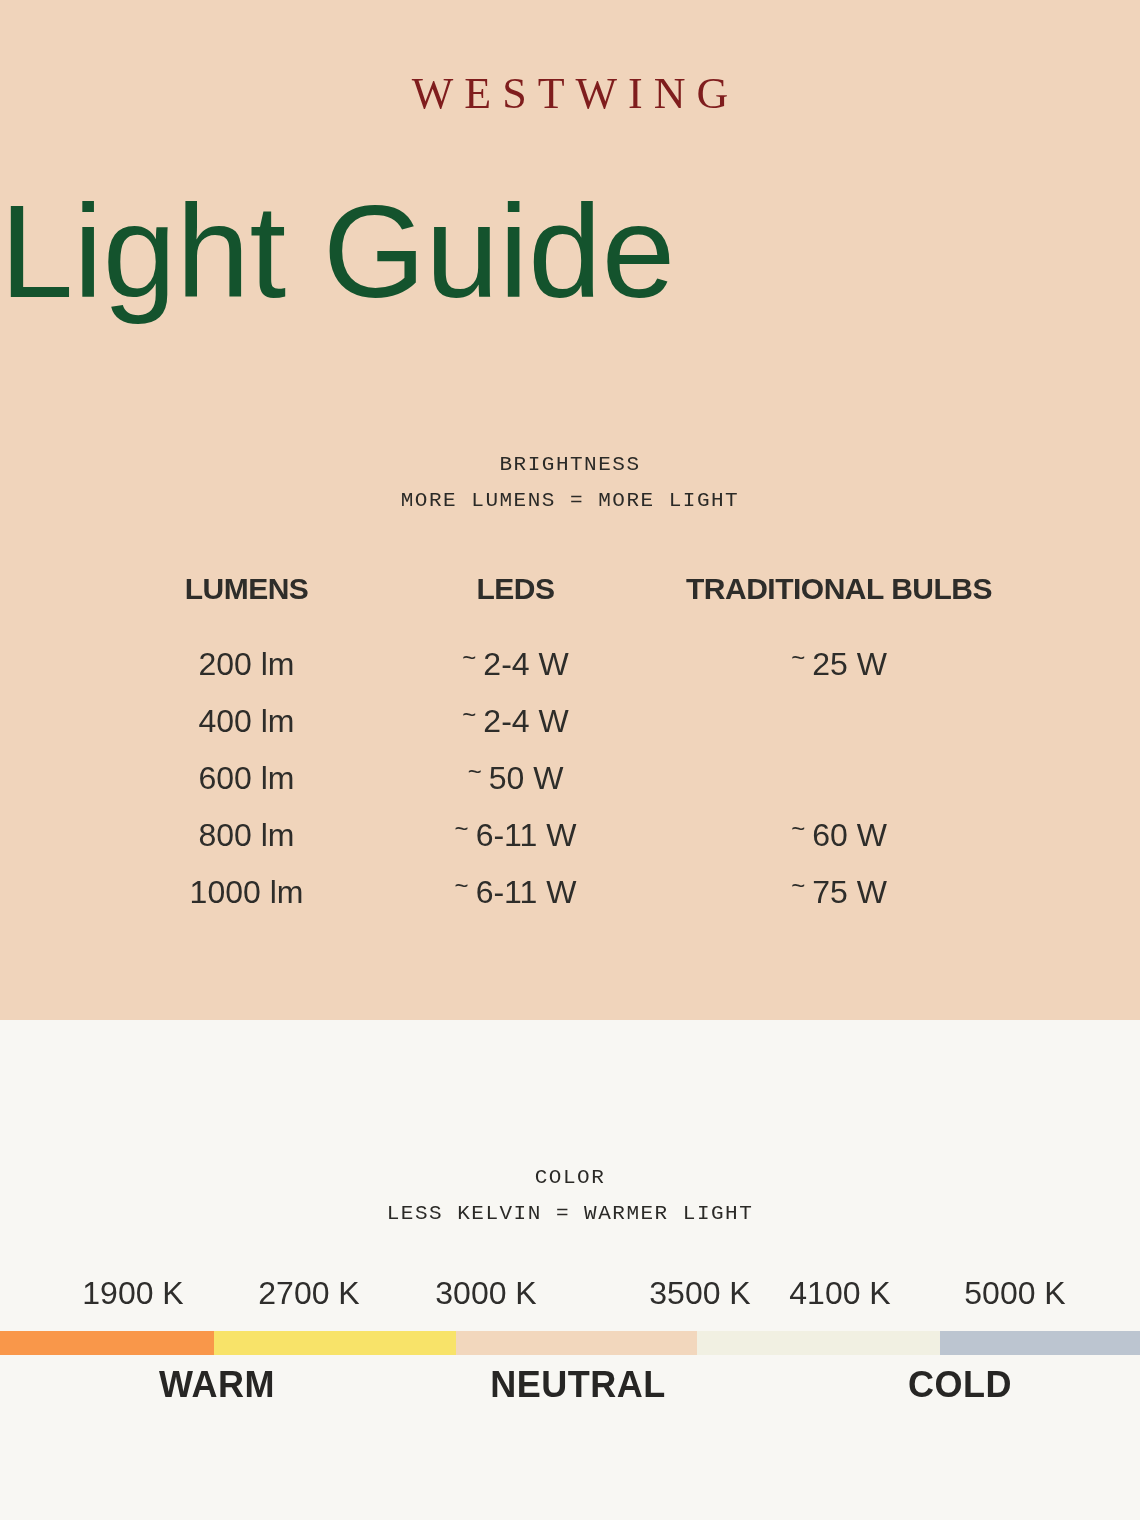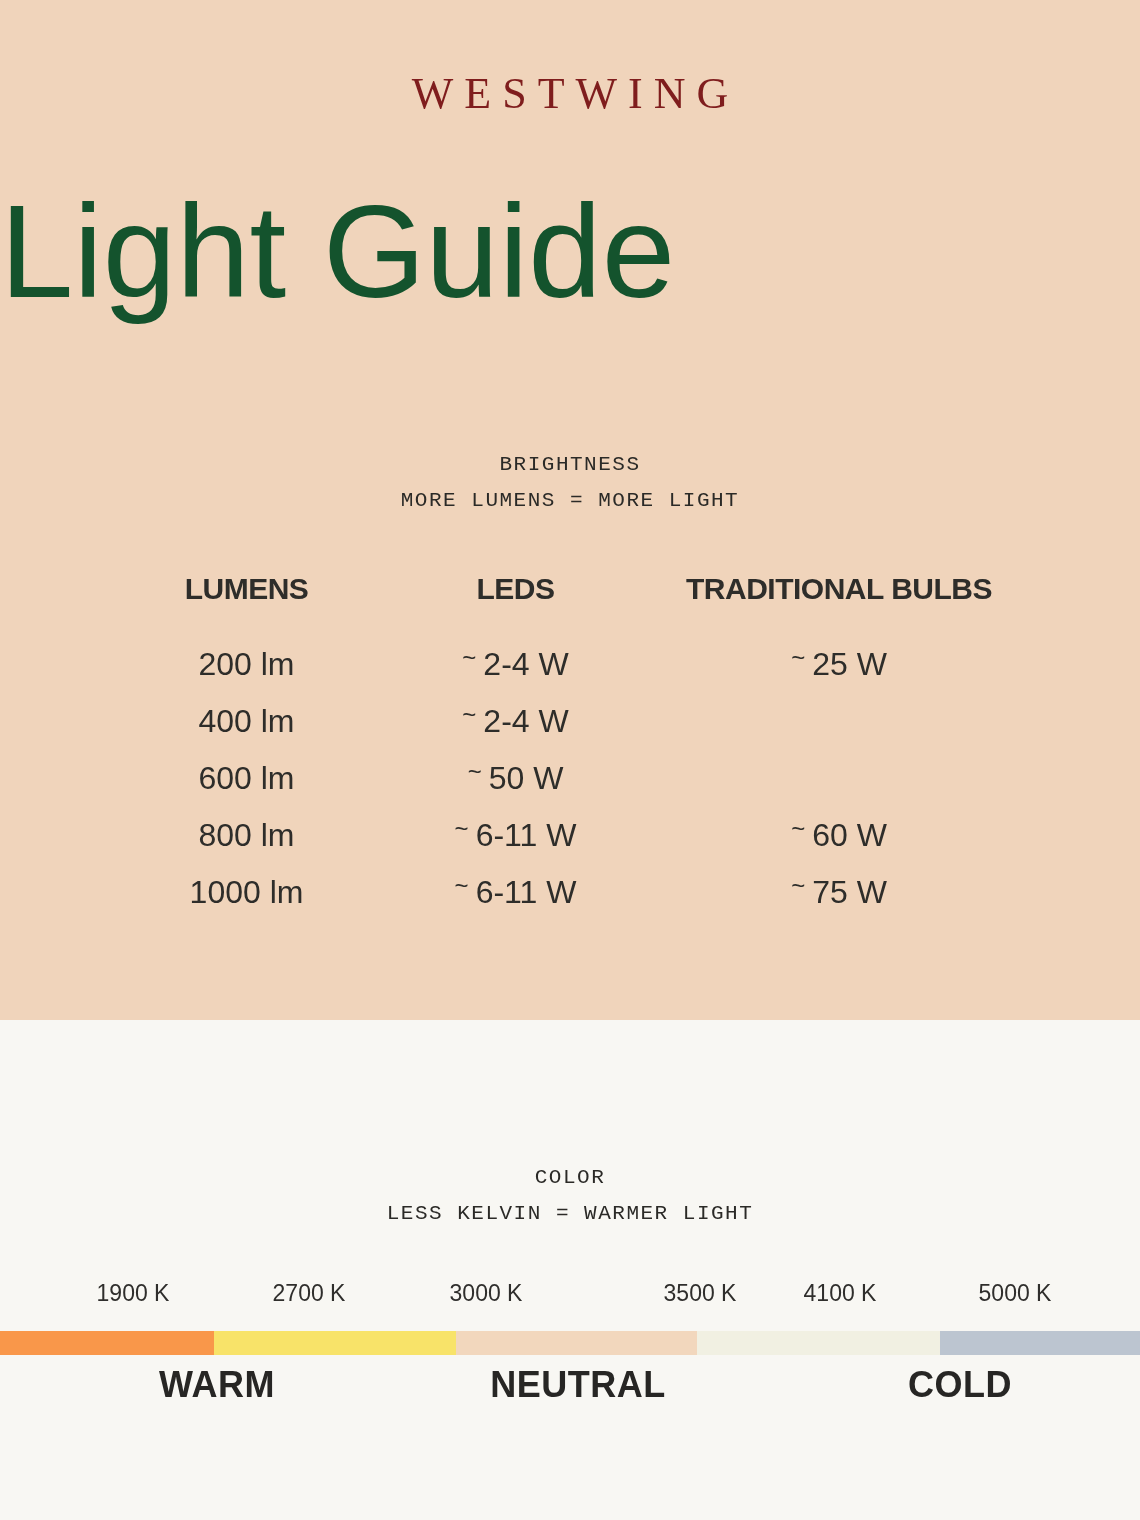--- a/index.html
+++ b/index.html
@@ -88,21 +88,21 @@
     padding-top: 140px;
   }
   .kelvin-row {
     position: relative;
     height: 32px;
     margin-top: 45px;
   }
   .kelvin-label {
     position: absolute;
     transform: translateX(-50%);
-    font-size: 23px;
+    font-size: 32px;
     line-height: 32px;
     color: #2f2e2c;
     white-space: nowrap;
   }
   .kelvin-label:nth-child(1) { left: 133px; }
   .kelvin-label:nth-child(2) { left: 309px; }
   .kelvin-label:nth-child(3) { left: 486px; }
   .kelvin-label:nth-child(4) { left: 700px; }
   .kelvin-label:nth-child(5) { left: 840px; }
   .kelvin-label:nth-child(6) { left: 1015px; }

